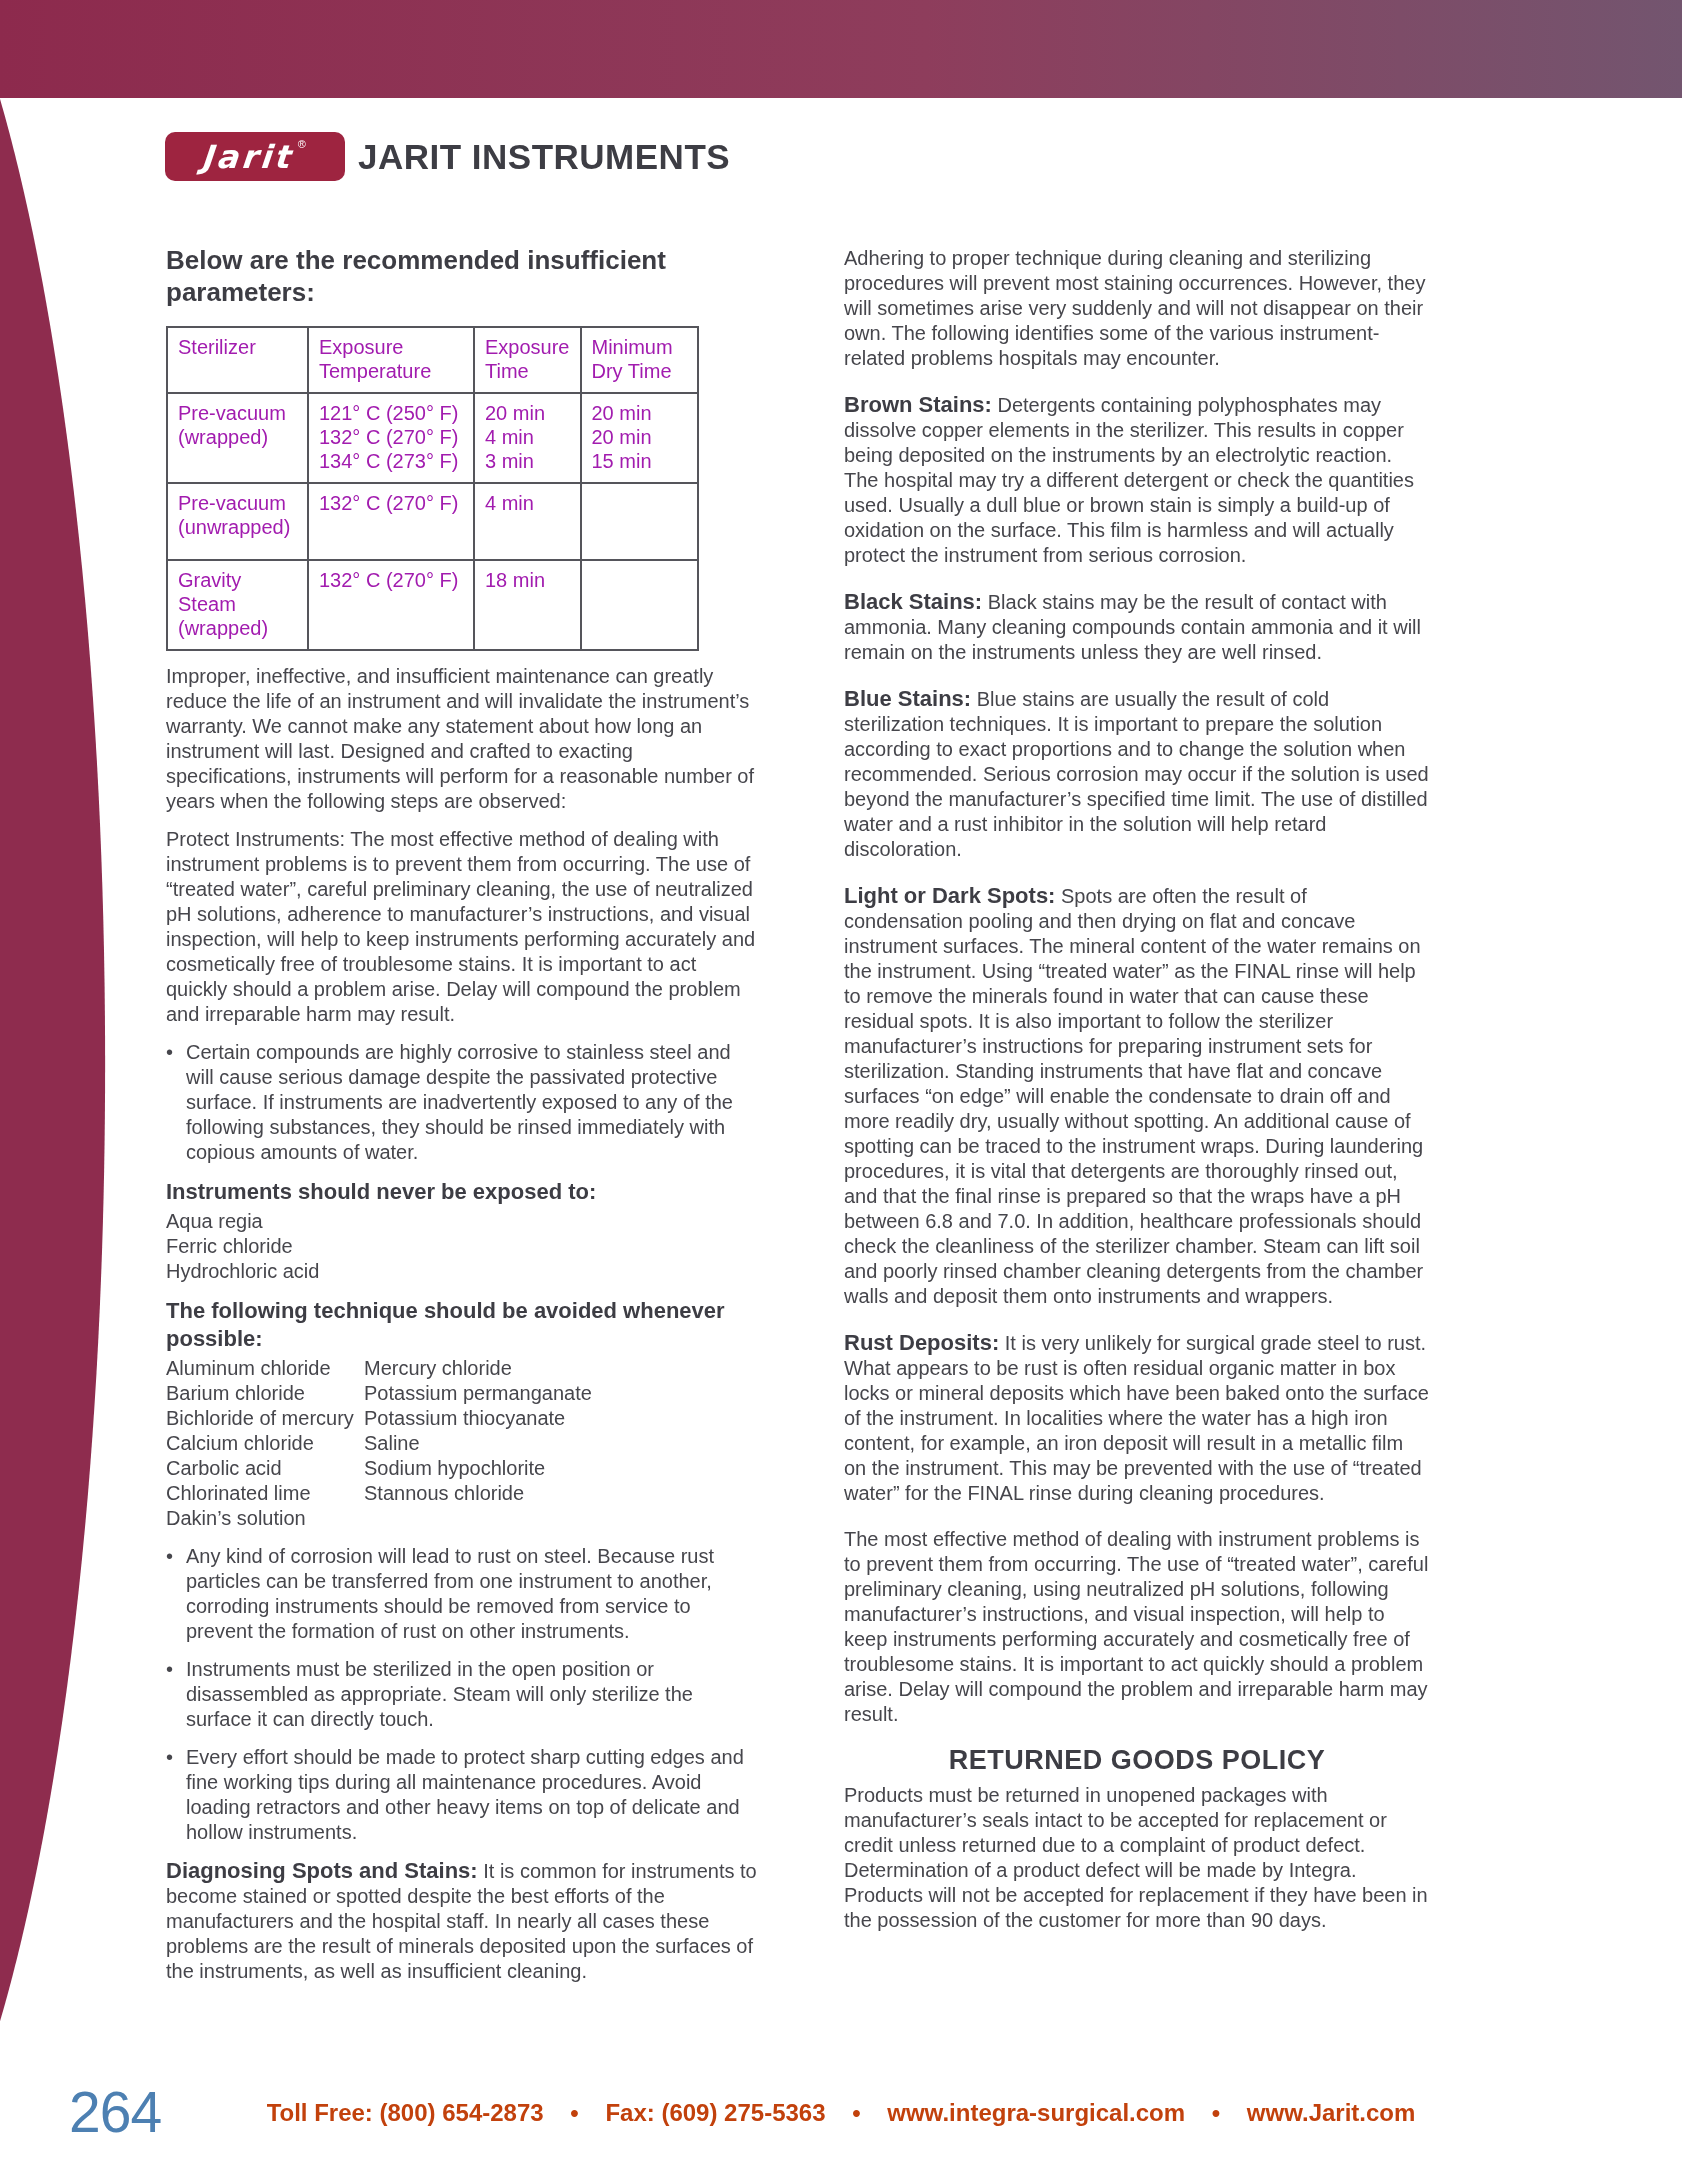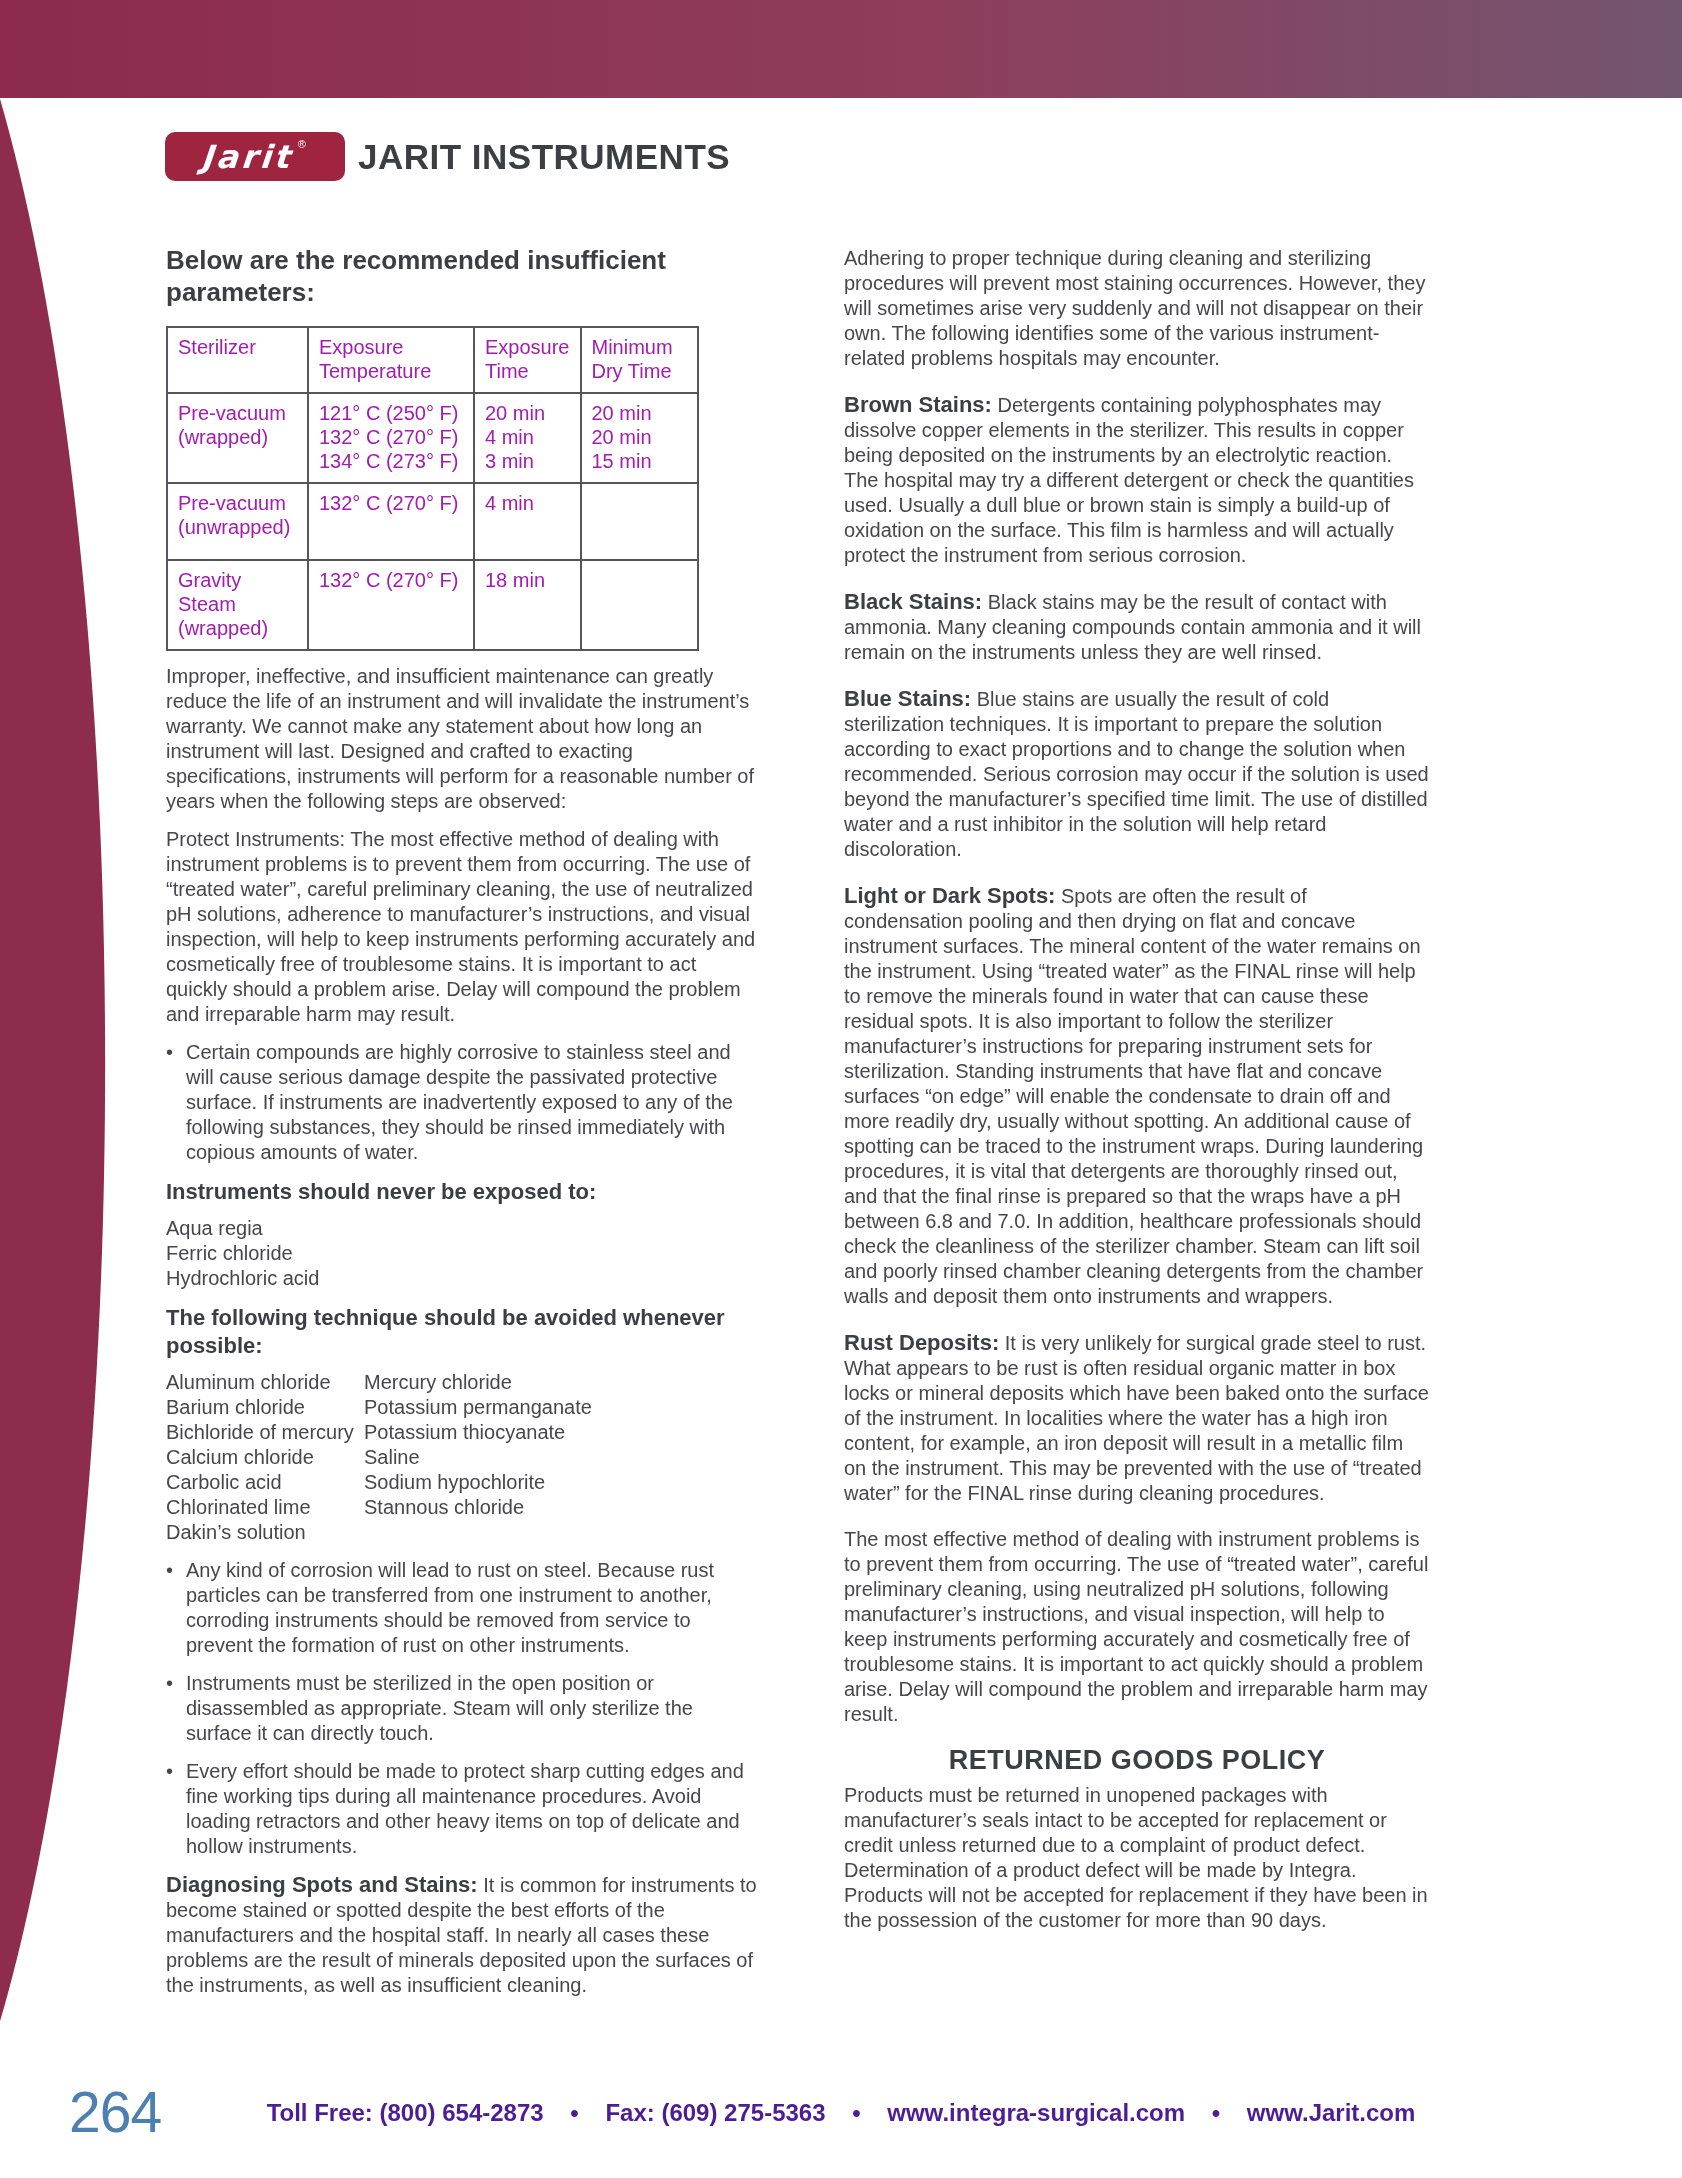--- a/index.html
+++ b/index.html
@@ -66,41 +66,41 @@
   }
 
   p.para { margin: 13px 0 0; }
   .bullet { display: flex; margin-top: 13px; }
   .bullet .dot { flex: none; width: 20px; }
 
   .sub-heading {
     margin: 13px 0 0; font-size: 22px; line-height: 28px;
     font-weight: bold; color: #3d3d44;
   }
-  .chem { display: flex; margin-top: 10px; }
+  .chem { display: flex; margin-top: 3px; }
   .chem .c-col1 { width: 198px; flex: none; }
   .chem .c-col2 { flex: 1; }
   .chem-item { line-height: 25px; }
 
   .sec { margin: 0 0 21px; }
   .lead { font-weight: bold; color: #3d3d44; font-size: 22px; }
   .returned-heading {
     margin: 4px 0 10px; text-align: center;
     font-size: 27px; font-weight: bold; letter-spacing: 0.5px; color: #3d3d44;
   }
 
   
   .page-num {
     position: absolute; left: 69px; top: 2079px;
     font-size: 57px; color: #4d80b2; letter-spacing: -1px;
   }
   .footer-contact {
     position: absolute; left: 0; top: 2099px; width: 1682px;
     text-align: center; font-size: 24px; font-weight: bold;
-    color: #4c1d95; white-space: pre;
+    color: #c2410c; white-space: pre;
   }
 </style>
 </head>
 <body>
 
 <div class="banner"></div>
 
 <svg class="crescent" viewBox="0 0 120 2060" preserveAspectRatio="none">
   <path d="M0 100 C 58 300 106 640 106 1075 C 106 1510 58 1845 0 2042 Z" fill="#8e2c4e"></path>
 </svg>

